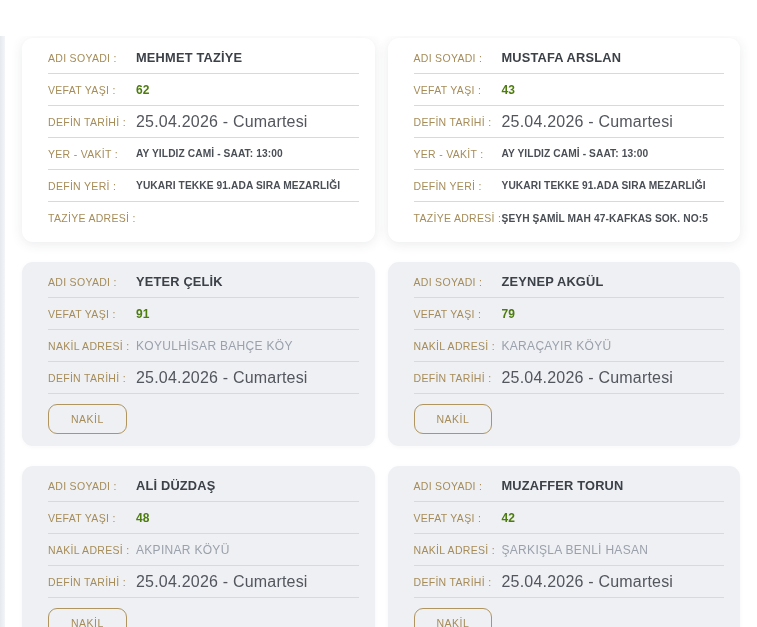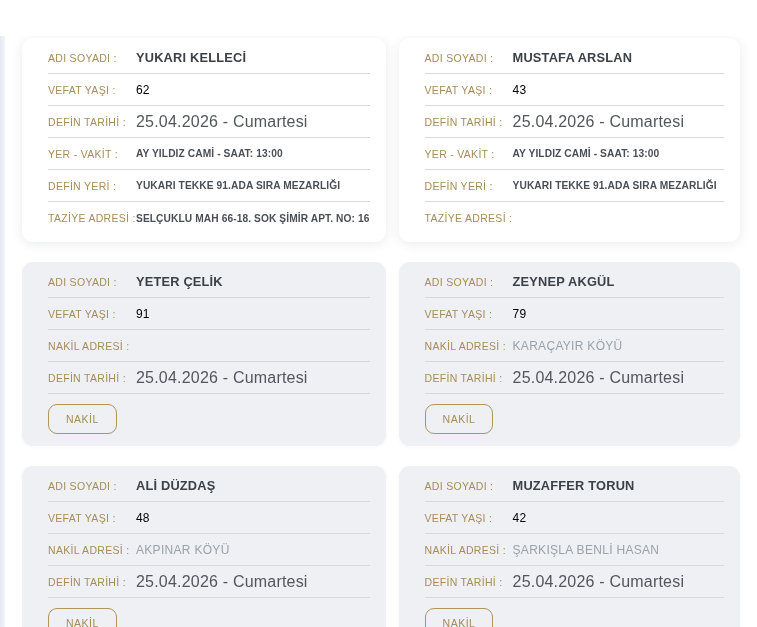--- a/index.html
+++ b/index.html
@@ -21,26 +21,26 @@
     display:grid;grid-template-columns:1fr 1fr;column-gap:13px;row-gap:20px;}
   .card{border-radius:11px;padding:4px 16px 8px 26px;}
   .card.white{background:#ffffff;box-shadow:0 2px 12px rgba(45,55,75,.10);}
   .card.gray{background:var(--card-gray);box-shadow:0 1px 4px rgba(45,55,75,.04);}
   .row{display:flex;align-items:center;min-height:32px;padding:2px 0;
     border-bottom:1px solid var(--divider);}
   .row.last{border-bottom:none;}
   .flabel{flex:0 0 88px;font-size:10.5px;color:var(--gold);letter-spacing:.3px;white-space:nowrap;}
   .value{font-size:12px;color:var(--mid);letter-spacing:.2px;white-space:nowrap;}
   .value.name{font-weight:bold;font-size:12.8px;color:var(--dark);}
-  .value.strong{font-weight:normal;font-size:12px;color:#000000;}
+  .value.strong{font-weight:bold;font-size:12px;color:#4d7c0f;}
   .value.date{font-size:16px;color:var(--mid);}
   .value.small{font-weight:bold;font-size:10.2px;color:#4a4e55;letter-spacing:.1px;text-align:right;}
   .value.muted{font-size:12px;color:var(--muted);letter-spacing:.3px;}
   .btn-row{padding:10px 0 4px;}
-  .nakil-btn{display:inline-block;padding:8px 17px;border:1px solid var(--gold-border);
+  .nakil-btn{display:inline-block;padding:8px 22px;border:1px solid var(--gold-border);
     border-radius:9px;background:transparent;color:var(--gold);font-size:10.5px;
     letter-spacing:.5px;cursor:pointer;font-family:inherit;}
   
   .peek{position:absolute;bottom:0;left:0;width:100%;height:3px;}
   .peek span{position:absolute;bottom:0;height:2px;background:#ccd0d6;border-radius:1px;}
   .peek span:nth-child(1){left:590px;width:4px;}
   .peek span:nth-child(2){left:601px;width:5px;}
   .peek span:nth-child(3){left:612px;width:10px;}
   .peek span:nth-child(4){left:629px;width:4px;}
   .peek span:nth-child(5){left:688px;width:5px;}
@@ -51,41 +51,40 @@
 </style>
 </head>
 <body>
 
 <div class="page">
   <div class="left-strip"></div>
   <main class="grid" id="grid">
       <section class="card white">
         <div class="row">
           <span class="flabel">ADI SOYADI :</span>
-          <span class="value name">YUKARI KELLECİ</span>
+          <span class="value name">MEHMET TAZİYE</span>
         </div>
         <div class="row">
           <span class="flabel">VEFAT YAŞI :</span>
           <span class="value strong">62</span>
         </div>
         <div class="row">
           <span class="flabel">DEFİN TARİHİ :</span>
           <span class="value date">25.04.2026 - Cumartesi</span>
         </div>
         <div class="row">
           <span class="flabel">YER - VAKİT :</span>
           <span class="value small">AY YILDIZ CAMİ - SAAT: 13:00</span>
         </div>
         <div class="row">
           <span class="flabel">DEFİN YERİ :</span>
           <span class="value small">YUKARI TEKKE 91.ADA SIRA MEZARLIĞI</span>
         </div>
         <div class="row last">
           <span class="flabel">TAZİYE ADRESİ :</span>
-          <span class="value small">SELÇUKLU MAH 66-18. SOK ŞİMİR APT. NO: 16</span>
         </div>
       </section>
       <section class="card white">
         <div class="row">
           <span class="flabel">ADI SOYADI :</span>
           <span class="value name">MUSTAFA ARSLAN</span>
         </div>
         <div class="row">
           <span class="flabel">VEFAT YAŞI :</span>
           <span class="value strong">43</span>
@@ -97,33 +96,35 @@
         <div class="row">
           <span class="flabel">YER - VAKİT :</span>
           <span class="value small">AY YILDIZ CAMİ - SAAT: 13:00</span>
         </div>
         <div class="row">
           <span class="flabel">DEFİN YERİ :</span>
           <span class="value small">YUKARI TEKKE 91.ADA SIRA MEZARLIĞI</span>
         </div>
         <div class="row last">
           <span class="flabel">TAZİYE ADRESİ :</span>
+          <span class="value small">ŞEYH ŞAMİL MAH 47-KAFKAS SOK. NO:5</span>
         </div>
       </section>
       <section class="card gray">
         <div class="row">
           <span class="flabel">ADI SOYADI :</span>
           <span class="value name">YETER ÇELİK</span>
         </div>
         <div class="row">
           <span class="flabel">VEFAT YAŞI :</span>
           <span class="value strong">91</span>
         </div>
         <div class="row">
           <span class="flabel">NAKİL ADRESİ :</span>
+          <span class="value muted">KOYULHİSAR BAHÇE KÖY</span>
         </div>
         <div class="row">
           <span class="flabel">DEFİN TARİHİ :</span>
           <span class="value date">25.04.2026 - Cumartesi</span>
         </div>
         <div class="btn-row"><button class="nakil-btn">NAKİL</button></div>
       </section>
       <section class="card gray">
         <div class="row">
           <span class="flabel">ADI SOYADI :</span>

